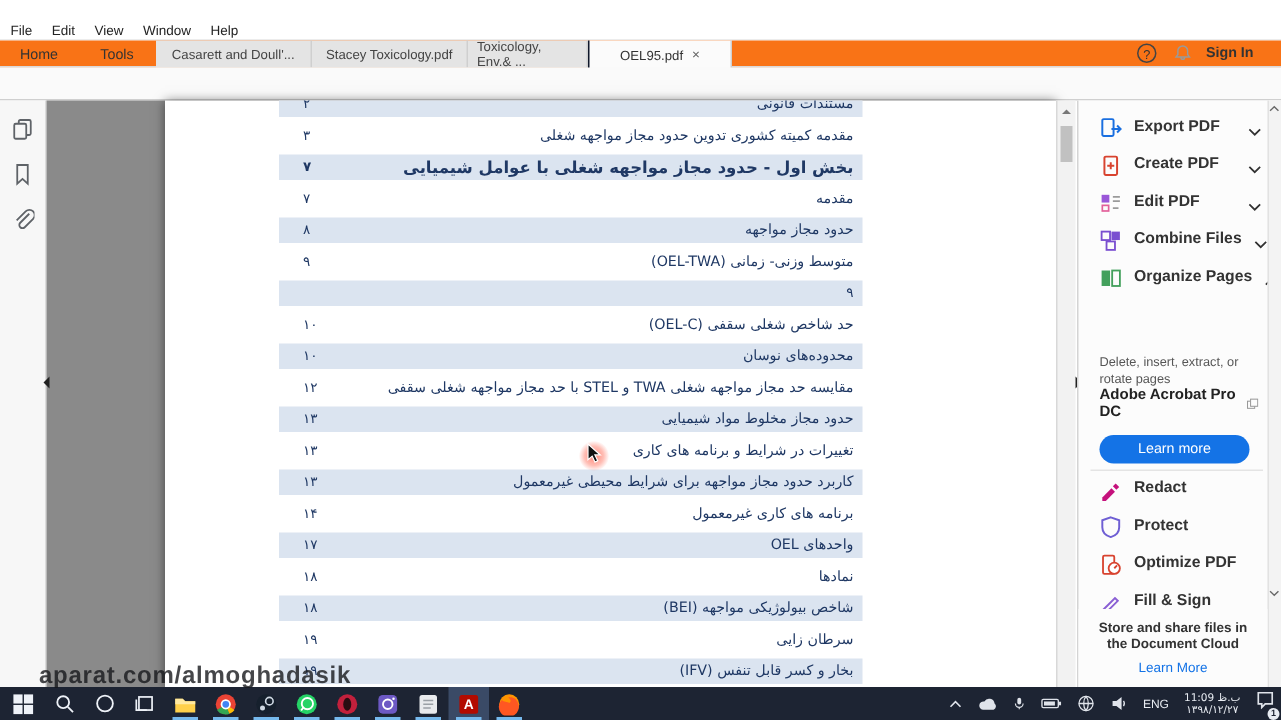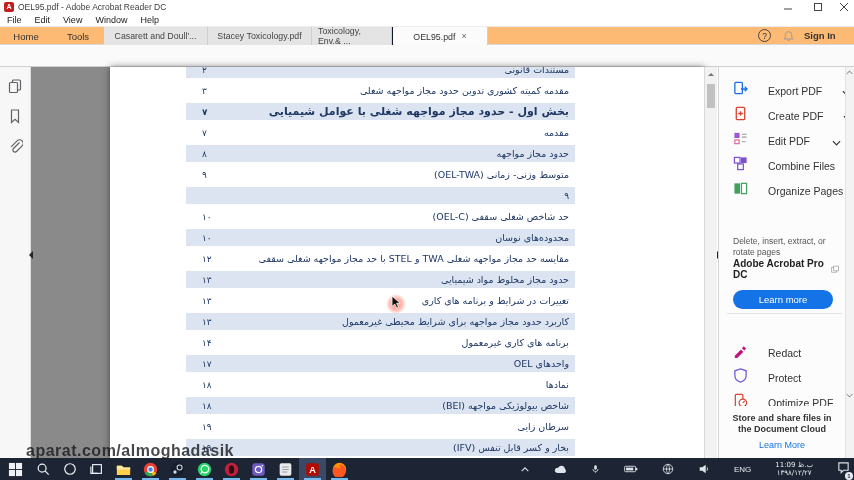--- a/index.html
+++ b/index.html
@@ -13,21 +13,21 @@
   #window-title{position:absolute;left:18px;top:0;height:14px;line-height:14px;font-size:8.5px;color:#3c3c3c;}
   .winctl{position:absolute;top:0;width:24px;height:14px;display:flex;align-items:center;justify-content:center;}
   #btn-min{left:776px}#btn-max{left:806px}#btn-close{left:832px}
 
   
   #menubar{position:absolute;left:0;top:14px;width:854px;height:13px;display:flex;align-items:center;
     gap:13px;padding-left:7px;background:#fff;border-bottom:1px solid #ececec;box-sizing:border-box;}
   .menu-item{font-size:9px;color:#222;}
 
   
-  #tabbar{position:absolute;left:0;top:27px;width:854px;height:18px;background:#fdba74;border-bottom:1px solid #d9d9d9;box-sizing:border-box;}
+  #tabbar{position:absolute;left:0;top:27px;width:854px;height:18px;background:#f97316;border-bottom:1px solid #d9d9d9;box-sizing:border-box;}
   .app-tab{position:absolute;top:0;height:18px;display:flex;align-items:center;justify-content:center;
     font-size:9.5px;color:#333;}
   #tab-home{left:0;width:52px;} #tab-tools{left:52px;width:52px;}
   #doc-tabs{position:absolute;left:104px;top:0;height:18px;display:flex;}
   .doc-tab{height:18px;background:#e4e4e4;border-right:1px solid #cfcfcf;display:flex;align-items:center;
     justify-content:center;gap:6px;font-size:8.8px;color:#444;box-sizing:border-box;padding:0 6px;}
   .doc-tab:nth-child(1){width:104px}.doc-tab:nth-child(2){width:104px}.doc-tab:nth-child(3){width:80px}
   .doc-tab.active{width:96px;background:#fbfbfb;color:#333;height:19px;border-left:1px solid #0f172a;}
   .tab-close{font-size:9px;color:#666;line-height:9px;}
   #help-btn{position:absolute;left:758px;top:2px;width:13px;height:13px;border:1px solid #444;border-radius:50%;
@@ -69,77 +69,58 @@
   
   #cursor{position:absolute;left:386px;top:292px;width:22px;height:22px;z-index:40;}
   #cursor-glow{position:absolute;left:0;top:2px;width:20px;height:20px;border-radius:50%;
     background:radial-gradient(circle,rgba(255,70,45,.65) 0%,rgba(255,70,45,.35) 45%,rgba(255,70,45,0) 72%);}
 
   
   #right-panel{position:absolute;left:718px;top:67px;width:136px;height:391px;background:#fcfcfc;
     border-left:1px solid #d4d4d4;box-sizing:border-box;}
   #panel-scroll{position:absolute;right:0;top:0;width:9px;height:391px;background:#f3f3f3;border-left:1px solid #e2e2e2;box-sizing:border-box;}
   #panel-tools{position:absolute;left:14px;top:11px;width:108px;}
-  #panel-more{position:absolute;left:14px;top:252px;width:108px;margin-top:21px;}
-  .ptool{height:25px;display:flex;align-items:center;gap:20px;}
+  #panel-more{position:absolute;left:14px;top:252px;width:108px;}
+  .ptool{height:25px;display:flex;align-items:flex-start;gap:8px;font-weight:bold;}
   .ptool-label{font-size:10.5px;color:#333;flex:1;white-space:nowrap;}
   #panel-promo{position:absolute;left:14px;top:166px;width:106px;}
   #promo-title-row{display:flex;align-items:center;justify-content:space-between;}
   #promo-title{font-size:10px;font-weight:bold;color:#222;}
   #promo-desc{font-size:8.5px;color:#555;line-height:11px;margin-top:3px;}
   #learn-more-btn{width:100px;height:19px;border-radius:10px;background:#1473e6;color:#fff;font-size:9.5px;
     display:flex;align-items:center;justify-content:center;margin-top:10px;}
   #panel-divider{position:absolute;left:8px;right:12px;top:246px;border-top:1px solid #e4e4e4;}
   #panel-footer{position:absolute;left:0;right:9px;bottom:0;height:52px;background:#fcfcfc;text-align:center;
     padding-top:7px;box-sizing:border-box;z-index:5;}
   #footer-text{font-size:9px;font-weight:bold;color:#333;width:114px;margin:0 auto;line-height:11px;}
   #footer-link{font-size:9px;color:#1473e6;margin-top:5px;}
   .mini-chev{position:absolute;right:1px;}
 
   
   #taskbar{position:absolute;left:0;top:458px;width:854px;height:22px;background:#1d2433;z-index:30;}
   #task-apps{position:absolute;left:2px;top:0;height:22px;display:flex;}
   .app-cell{width:27px;height:22px;display:flex;align-items:center;justify-content:center;position:relative;}
   .app-cell.active{background:#3a4a66;}
   .app-cell .runline{position:absolute;left:5px;bottom:0;width:17px;height:2px;background:#76b9ed;}
-  #tray{position:absolute;right:4px;top:0;height:22px;display:flex;align-items:center;gap:24px;}
+  #tray{position:absolute;right:4px;top:0;height:22px;display:flex;align-items:center;gap:10px;}
   #tray-lang{font-size:8px;color:#e8ecf2;}
   #tray-clock{font-size:7px;line-height:8.5px;color:#e8ecf2;text-align:center;font-family:"DejaVu Sans",sans-serif;}
   #tray-notif{position:relative;}
   #notif-badge{position:absolute;right:-3px;bottom:-2px;width:8px;height:8px;border-radius:50%;background:#e8ecf2;
     color:#1d2433;font-size:6px;line-height:8px;text-align:center;font-weight:bold;}
 
   
   #watermark{position:absolute;left:26px;top:442px;z-index:60;font-size:16px;font-weight:800;
     color:rgba(22,24,28,.8);letter-spacing:.5px;pointer-events:none;}
 </style>
 </head>
 <body>
 
 <div id="stage">
 
-  <div id="titlebar">
-    <div id="app-icon">A</div>
-    <div id="window-title">OEL95.pdf - Adobe Acrobat Reader DC</div>
-    <div class="winctl" id="btn-min">
-      <svg width="8" height="8">
-          <line x1="0" y1="6" x2="8" y2="6" stroke="#444" stroke-width="1"></line>
-        </svg>
-      </div>
-    <div class="winctl" id="btn-max">
-      <svg width="8" height="8">
-          <rect x="0.5" y="0.5" width="7" height="7" fill="none" stroke="#444"></rect>
-        </svg>
-      </div>
-    <div class="winctl" id="btn-close">
-      <svg width="8" height="8">
-          <path d="M0 0L8 8M8 0L0 8" stroke="#444" stroke-width="1"></path>
-        </svg>
-      </div>
-  </div>
 
   <div id="menubar">
       <span class="menu-item">File</span>
       <span class="menu-item">Edit</span>
       <span class="menu-item">View</span>
       <span class="menu-item">Window</span>
       <span class="menu-item">Help</span>
     </div>
 
   <div id="tabbar">

